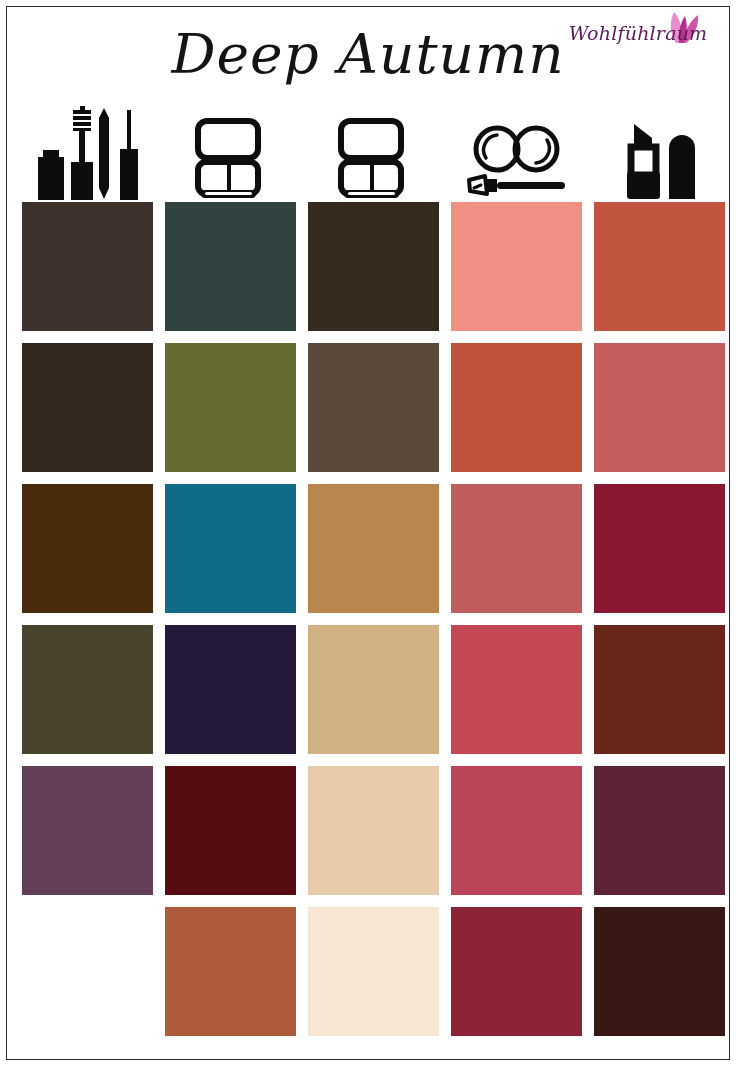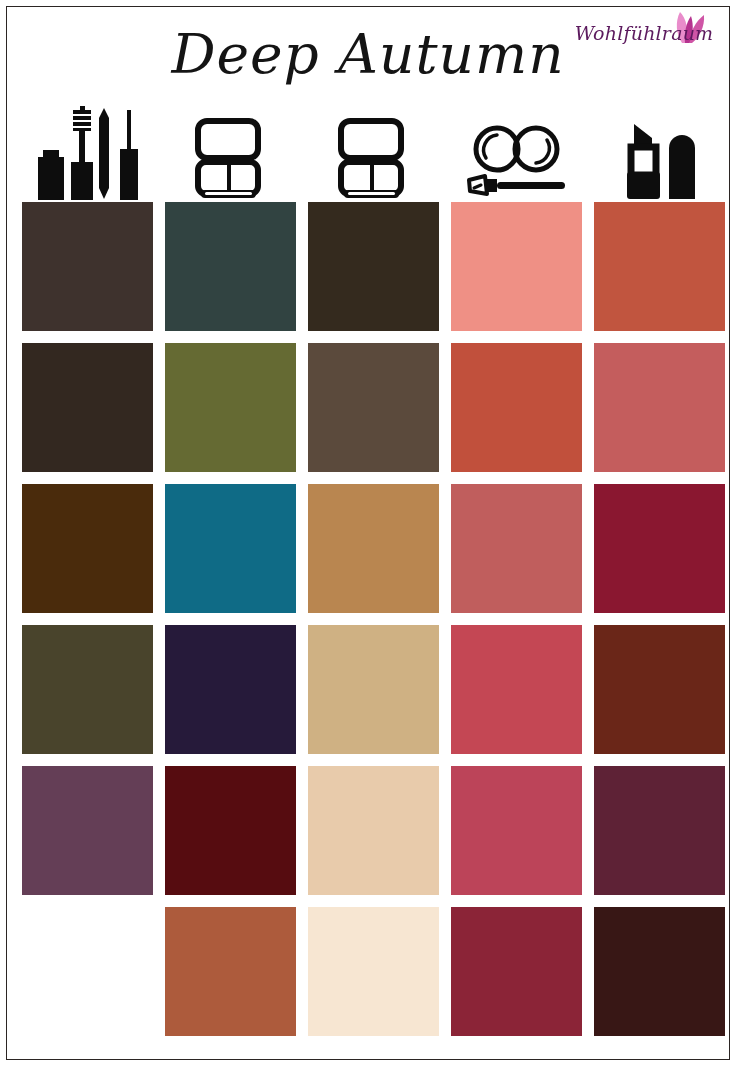--- a/index.html
+++ b/index.html
@@ -28,21 +28,21 @@
     width: 724px;
     height: 1054px;
     border: 1px solid #2b2523;
     box-sizing: border-box;
     pointer-events: none;
   }
 
   
   #logo {
     position: absolute;
-    right: 12px;
+    right: 18px;
     top: 8px;
     width: 160px;
     height: 48px;
   }
   #logo-text {
     position: absolute;
     left: 0;
     top: 14px;
     width: 160px;
     text-align: center;

